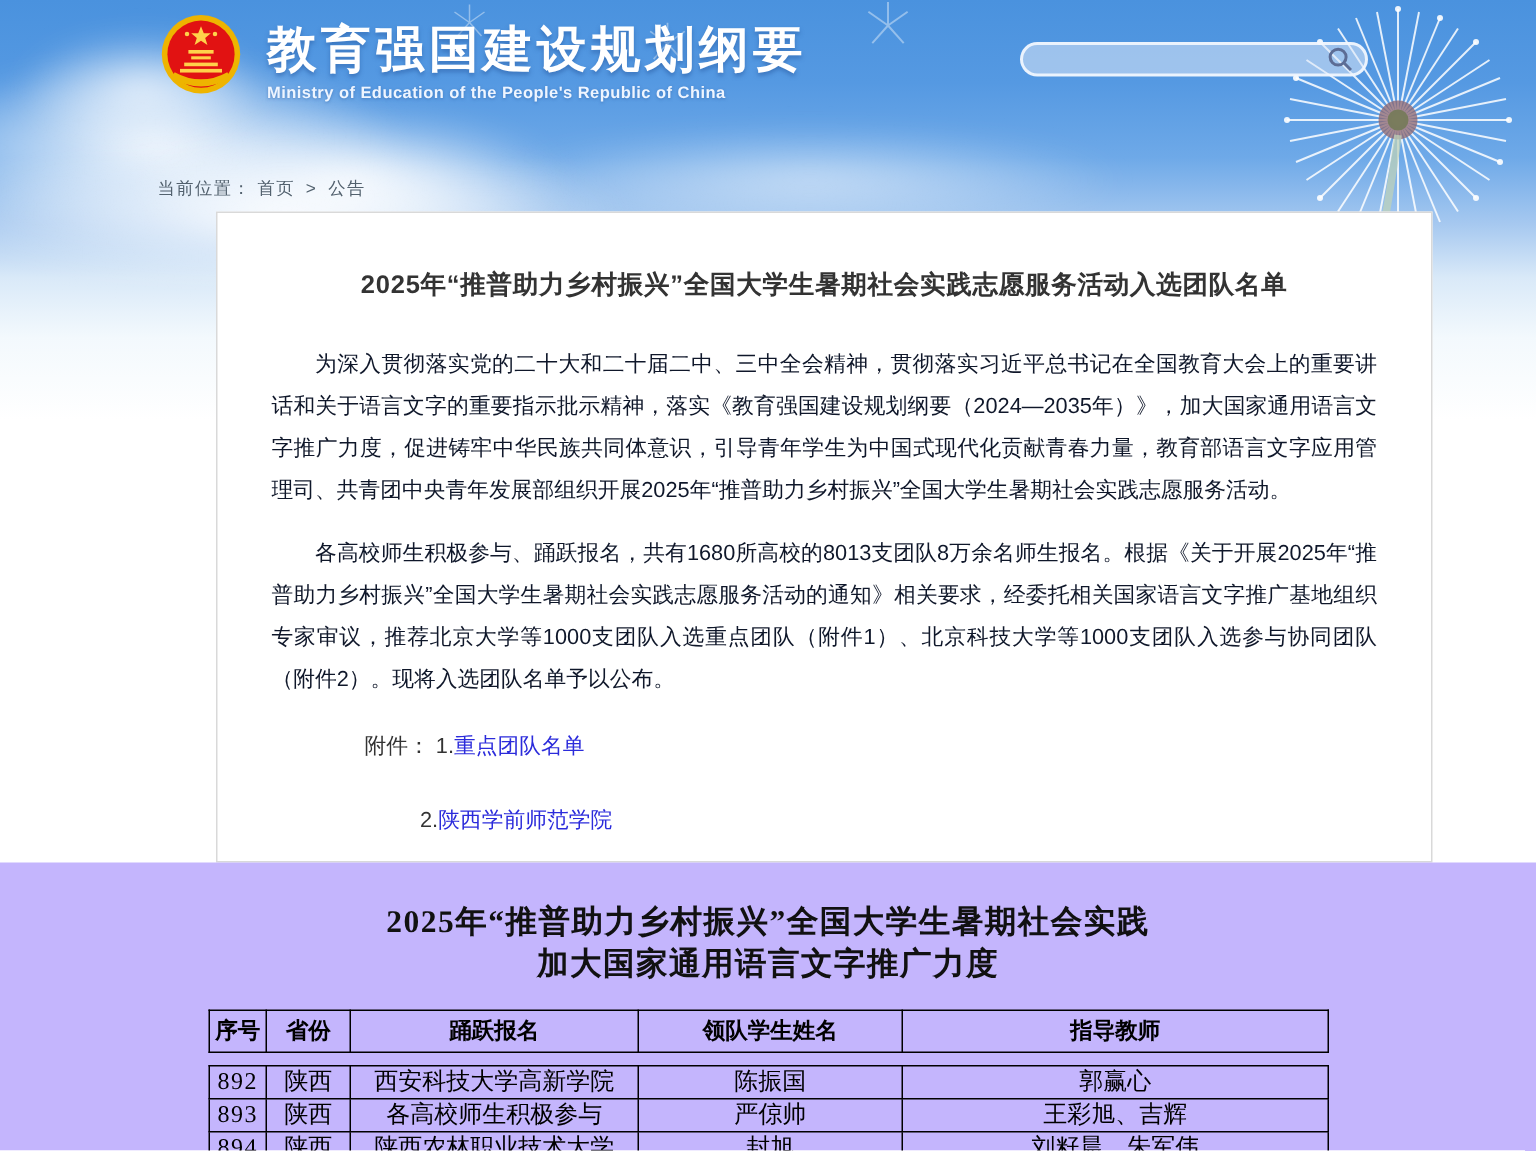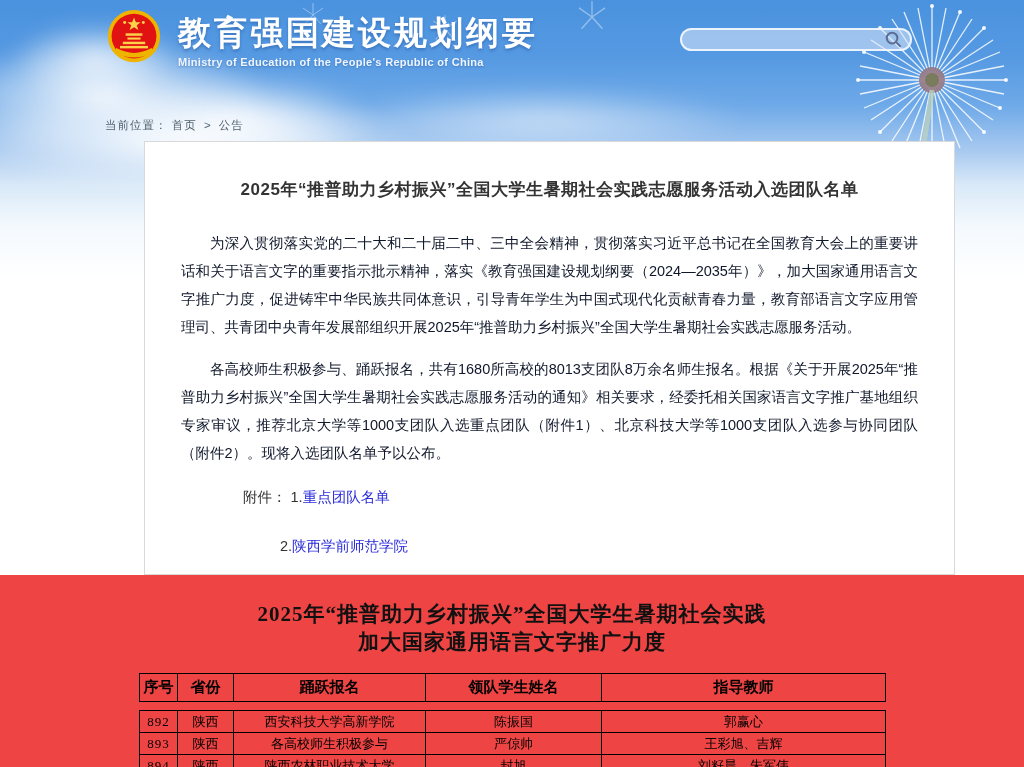--- a/index.html
+++ b/index.html
@@ -76,30 +76,30 @@
   }
   .attachments { margin-top:21px; font-size:14.5px; color:#333; }
   .attach-line1 { margin-left:62px; }
   .attach-line2 { margin-left:99px; margin-top:30px; }
   .attachments a { color:#2b2bdb; text-decoration:none; }
   .attach-num { color:#333; }
 
   
   .doc-area {
     position:absolute; left:0; top:575px; width:1024px; height:192px;
-    background:#ef4444;
+    background:#c4b5fd;
     font-family:"Liberation Serif","DejaVu Serif",serif;
   }
   .doc-title { text-align:center; font-weight:bold; font-size:21px; color:#111; line-height:28px; letter-spacing:1px; }
   .doc-title-wrap { padding-top:25px; }
   .doc-table-wrap { width:746px; margin:17px auto 0; }
   table { border-collapse:collapse; width:746px; table-layout:fixed; color:#000; }
   th, td { border:1.6px solid #000; text-align:center; overflow:hidden; white-space:nowrap; }
   th { font-size:15px; font-weight:bold; height:28px; }
-  td { font-size:13px; height:22px; font-weight:normal; }
+  td { font-size:16px; height:22px; font-weight:normal; }
   .num-cell { letter-spacing:1px; }
   .tbl-gap { height:8px; }
   .col-xh{width:38px;} .col-sf{width:56px;} .col-xx{width:192px;} .col-ld{width:176px;} .col-js{width:284px;}
 </style>
 </head>
 <body>
 
 <div class="sky">
   <div class="cloud c1"></div>
   <div class="cloud c5"></div>

